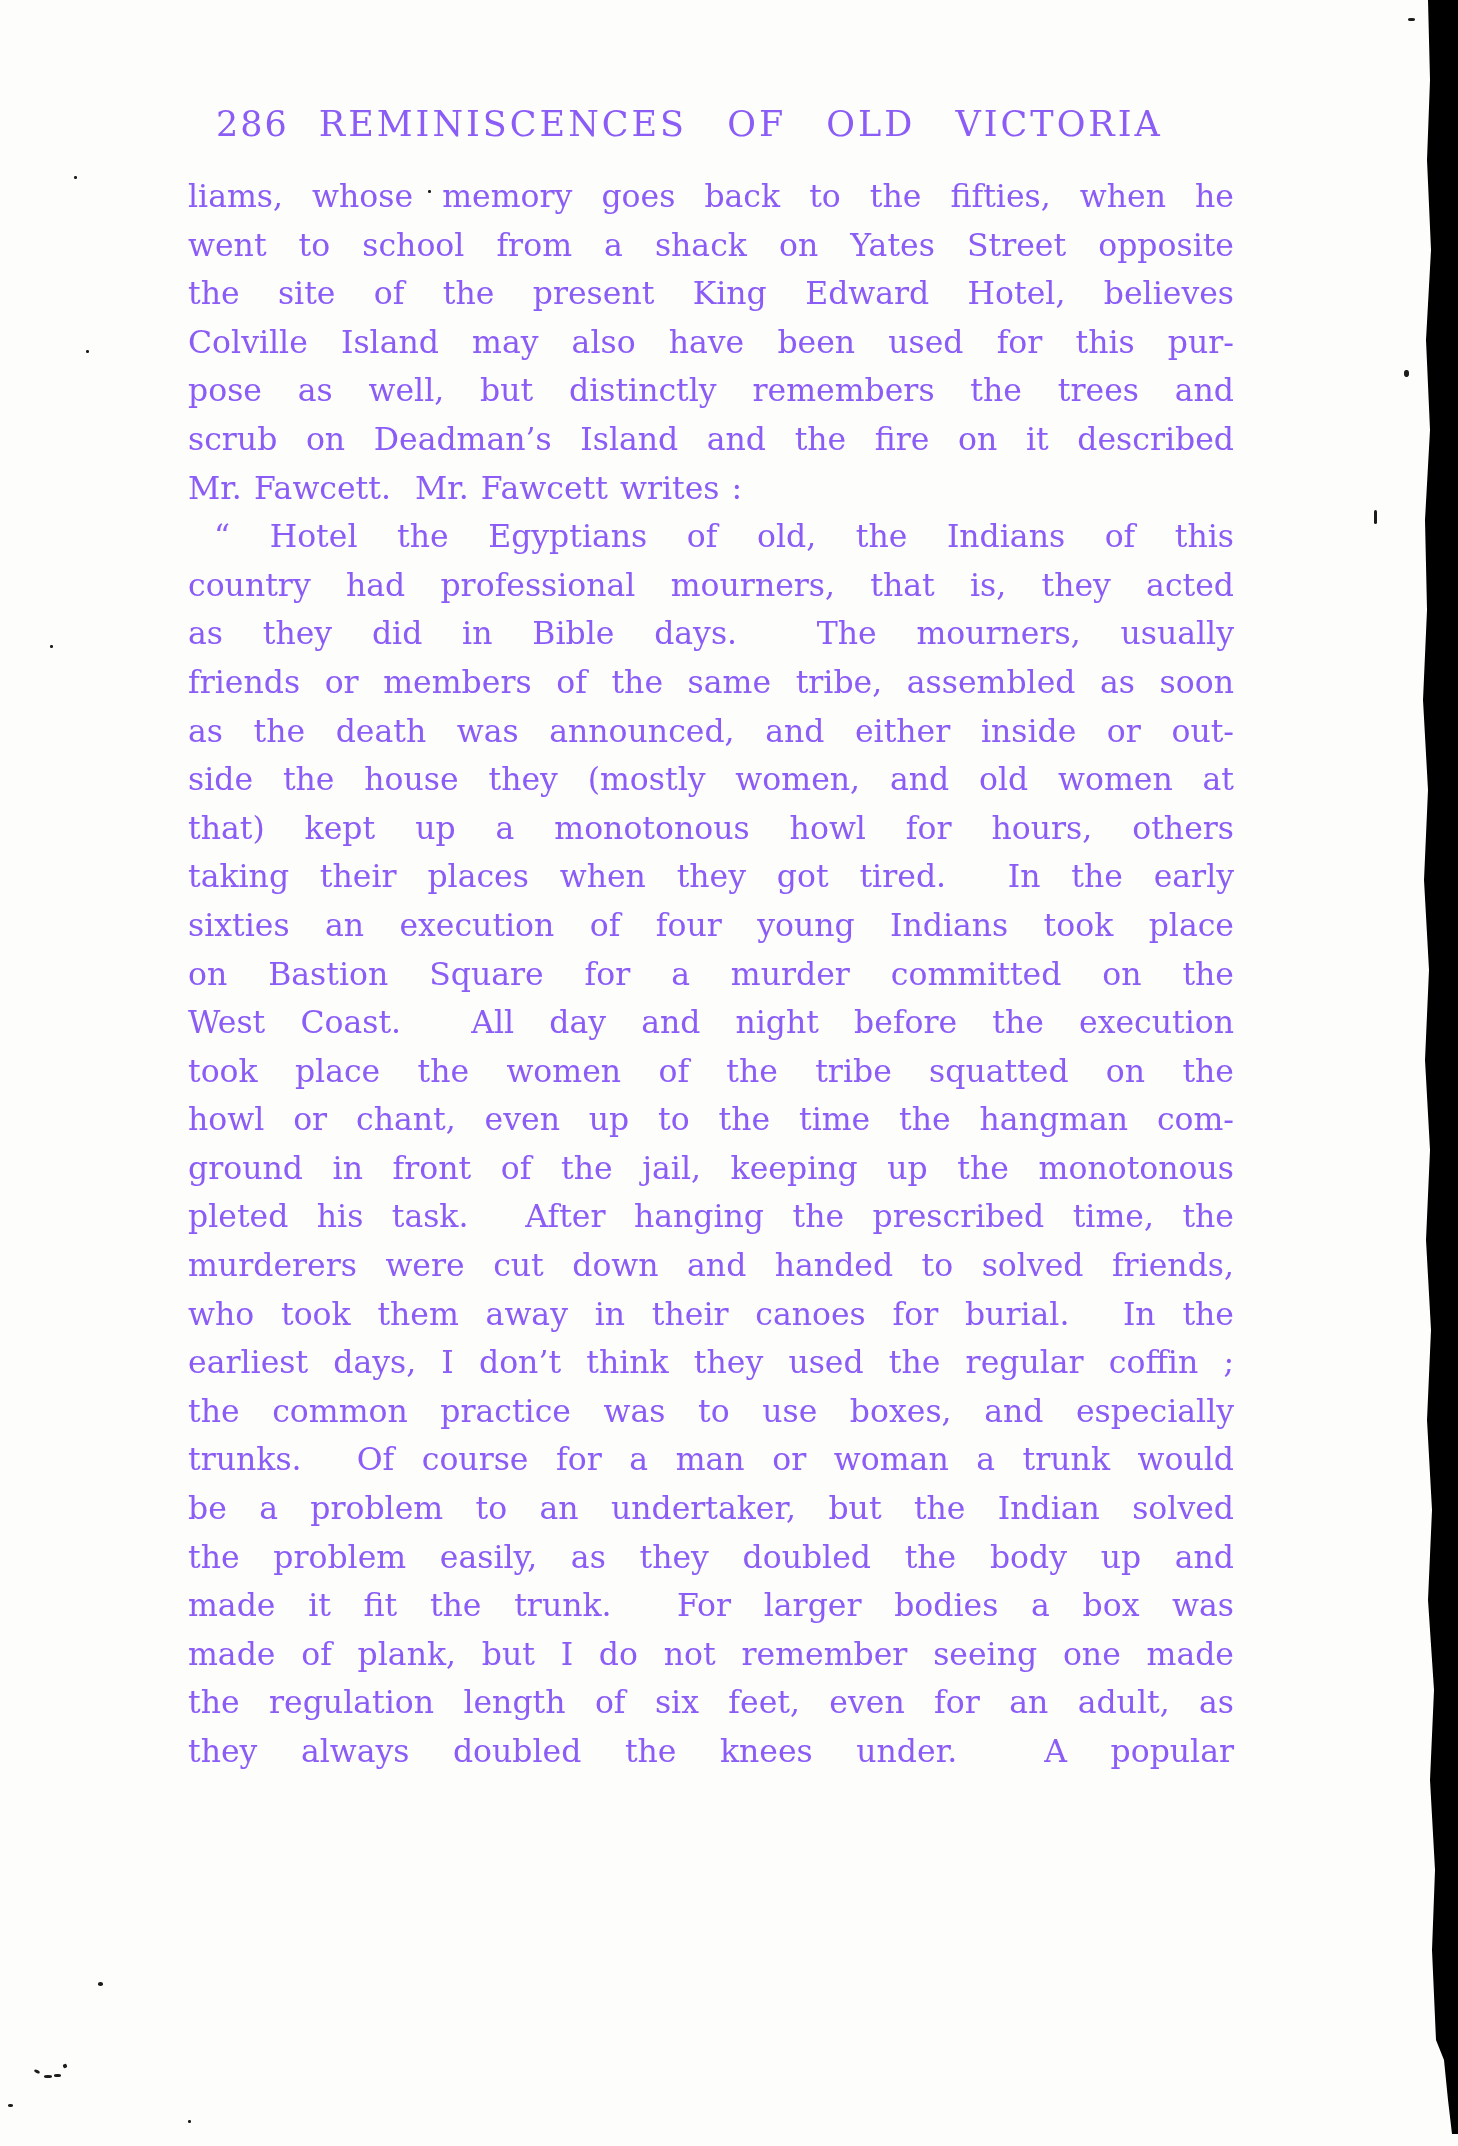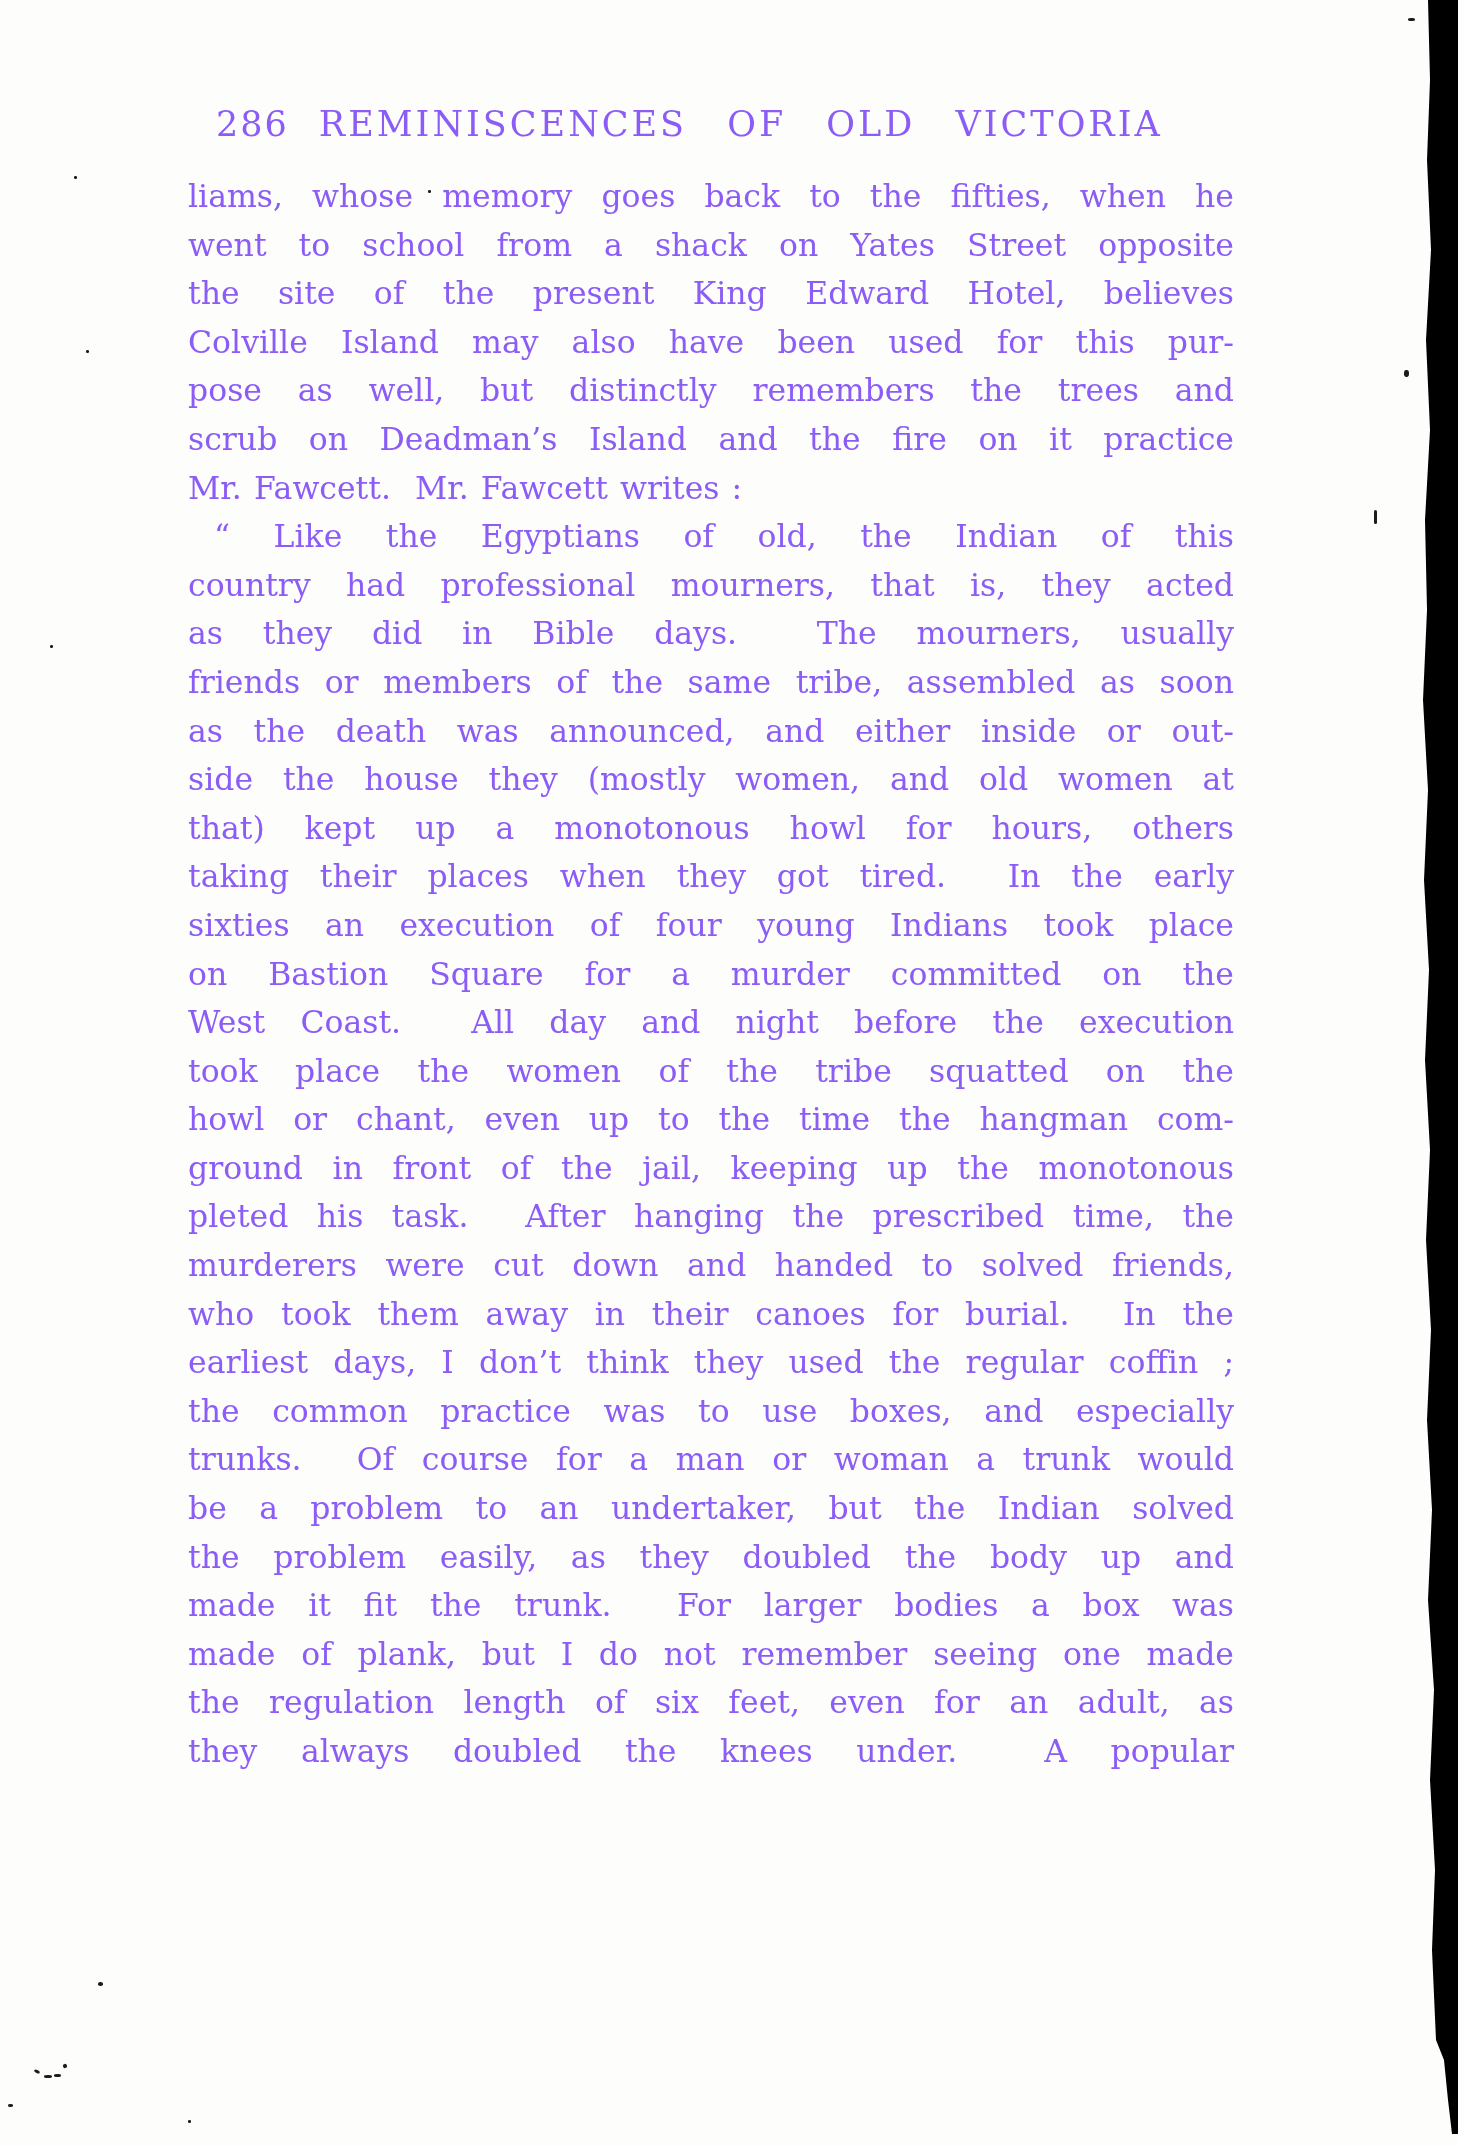--- a/index.html
+++ b/index.html
@@ -62,23 +62,23 @@
   <div class="header">
     <span class="page-num">286</span><span class="running-title">REMINISCENCES OF OLD VICTORIA</span>
   </div>
 
   <div class="body-block">
     <div class="line">liams, whose memory goes back to the fifties, when he</div>
     <div class="line">went to school from a shack on Yates Street opposite</div>
     <div class="line">the site of the present King Edward Hotel, believes</div>
     <div class="line">Colville Island may also have been used for this pur-</div>
     <div class="line">pose as well, but distinctly remembers the trees and</div>
-    <div class="line">scrub on Deadman’s Island and the fire on it practice</div>
+    <div class="line">scrub on Deadman’s Island and the fire on it described</div>
     <div class="line short">Mr. Fawcett.&nbsp; Mr. Fawcett writes :</div>
-    <div class="line indent">“ Like the Egyptians of old, the Indian of this</div>
+    <div class="line indent">“ Hotel the Egyptians of old, the Indians of this</div>
     <div class="line">country had professional mourners, that is, they acted</div>
     <div class="line">as they did in Bible days.&nbsp; The mourners, usually</div>
     <div class="line">friends or members of the same tribe, assembled as soon</div>
     <div class="line">as the death was announced, and either inside or out-</div>
     <div class="line">side the house they (mostly women, and old women at</div>
     <div class="line">that) kept up a monotonous howl for hours, others</div>
     <div class="line">taking their places when they got tired.&nbsp; In the early</div>
     <div class="line">sixties an execution of four young Indians took place</div>
     <div class="line">on Bastion Square for a murder committed on the</div>
     <div class="line">West Coast.&nbsp; All day and night before the execution</div>

